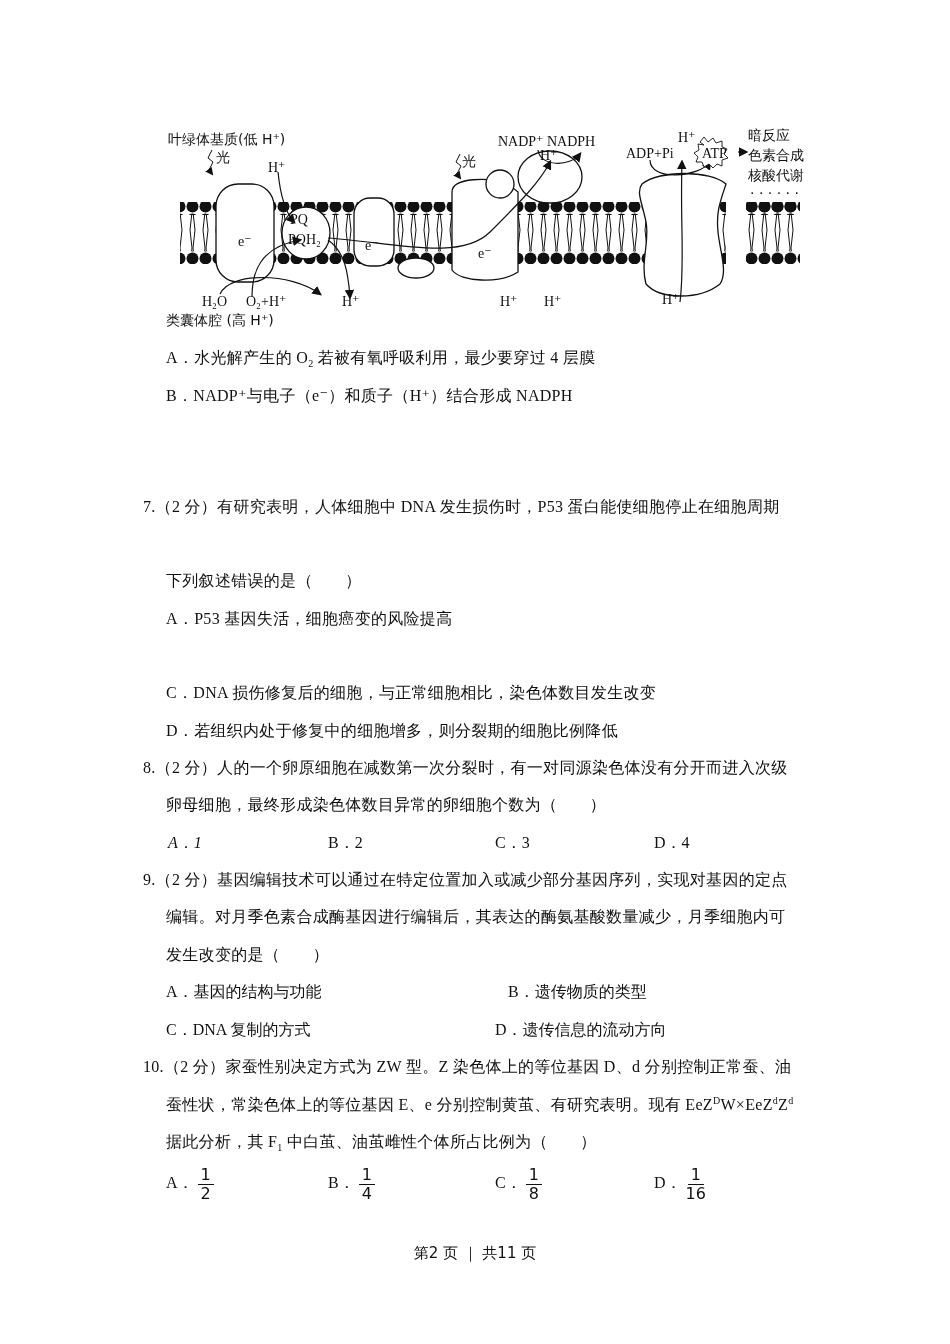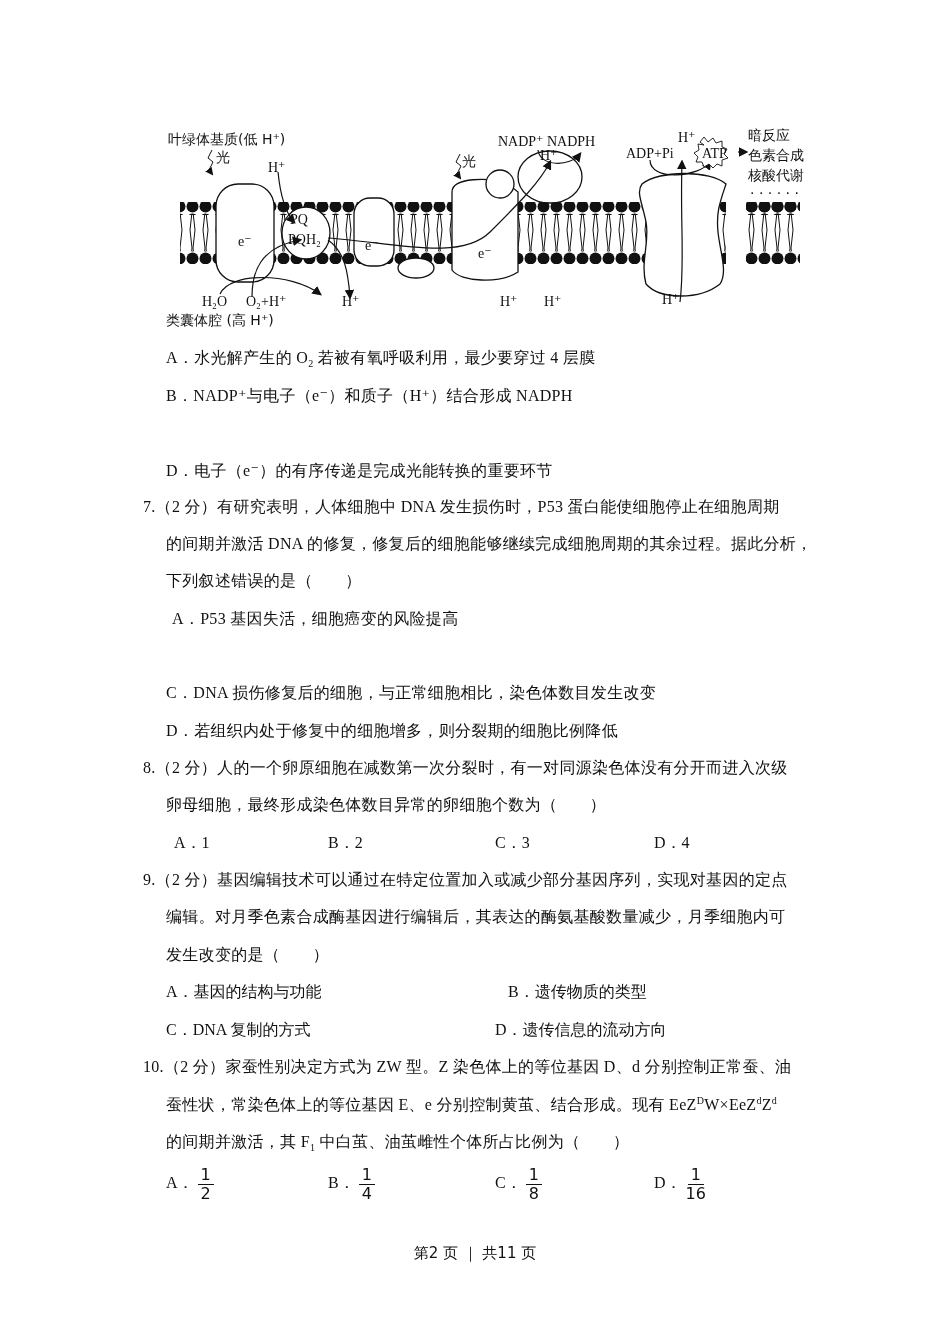--- a/index.html
+++ b/index.html
@@ -96,52 +96,48 @@
       <text class="dcn" x="590" y="76">· · ·  · · ·</text>
     </svg>
   </div>
 
   <div class="line" style="left:166px; top:348px;">
     <span>A．</span><span>水光解产生的 O</span><sub>2</sub><span> 若被有氧呼吸利用，最少要穿过 4 层膜</span>
   </div>
   <div class="line" style="left:166px; top:386px;">
     <span>B．</span><span>NADP⁺与电子（e⁻）和质子（H⁺）结合形成 NADPH</span>
   </div>
-  <div class="line" style="left:166px; top:461px;">
-    <span>D．</span><span>电子（e⁻）的有序传递是完成光能转换的重要环节</span>
-  </div>
 
   <div class="line" style="left:143px; top:497px;">7.（2 分）有研究表明，人体细胞中 DNA 发生损伤时，P53 蛋白能使细胞停止在细胞周期</div>
-  <div class="line" style="left:166px; top:534px;">的间期并激活 DNA 的修复，修复后的细胞能够继续完成细胞周期的其余过程。据此分析，</div>
   <div class="line" style="left:166px; top:571px;">下列叙述错误的是（　　）</div>
-  <div class="line" style="left:172px; top:609px;">A．P53 基因失活，细胞癌变的风险提高</div>
+  <div class="line" style="left:166px; top:609px;">A．P53 基因失活，细胞癌变的风险提高</div>
   <div class="line" style="left:166px; top:721px;">D．若组织内处于修复中的细胞增多，则分裂期的细胞比例降低</div>
   <div class="line" style="left:166px; top:683px;">C．DNA 损伤修复后的细胞，与正常细胞相比，染色体数目发生改变</div>
 
   <div class="line" style="left:143px; top:758px;">8.（2 分）人的一个卵原细胞在减数第一次分裂时，有一对同源染色体没有分开而进入次级</div>
   <div class="line" style="left:166px; top:795px;">卵母细胞，最终形成染色体数目异常的卵细胞个数为（　　）</div>
-  <div class="opt" style="left:174px; top:833px;">A．1</div>
+  <div class="opt" style="left:168px; top:833px;font-style:italic;">A．1</div>
   <div class="opt" style="left:328px; top:833px;">B．2</div>
   <div class="opt" style="left:495px; top:833px;">C．3</div>
   <div class="opt" style="left:654px; top:833px;text-align:right;">D．4</div>
 
   <div class="line" style="left:143px; top:870px;">9.（2 分）基因编辑技术可以通过在特定位置加入或减少部分基因序列，实现对基因的定点</div>
   <div class="line" style="left:166px; top:907px;">编辑。对月季色素合成酶基因进行编辑后，其表达的酶氨基酸数量减少，月季细胞内可</div>
   <div class="line" style="left:166px; top:945px;">发生改变的是（　　）</div>
   <div class="opt" style="left:166px; top:982px;">A．基因的结构与功能</div>
   <div class="opt" style="left:508px; top:982px;">B．遗传物质的类型</div>
   <div class="opt" style="left:166px; top:1020px;">C．DNA 复制的方式</div>
   <div class="opt" style="left:495px; top:1020px;">D．遗传信息的流动方向</div>
 
   <div class="line" style="left:143px; top:1057px;">10.（2 分）家蚕性别决定方式为 ZW 型。Z 染色体上的等位基因 D、d 分别控制正常蚕、油</div>
   <div class="line" style="left:166px; top:1095px;">
-    <span>蚕性状，常染色体上的等位基因 E、e 分别控制黄茧、结合形成。现有 EeZ</span><sup>D</sup><span>W×EeZ</span><sup>d</sup><span>Z</span><sup>d</sup>
+    <span>蚕性状，常染色体上的等位基因 E、e 分别控制黄茧、有研究表明。现有 EeZ</span><sup>D</sup><span>W×EeZ</span><sup>d</sup><span>Z</span><sup>d</sup>
   </div>
   <div class="line" style="left:166px; top:1132px;">
-    <span>的间期并激活，其 F</span><sub>1</sub><span> 中白茧、油茧雌性个体所占比例为（　　）</span>
+    <span>据此分析，其 F</span><sub>1</sub><span> 中白茧、油茧雌性个体所占比例为（　　）</span>
   </div>
   <div class="opt" style="left:166px; top:1166px;">
     <span>A．</span><span class="frac">
         <span class="num">1</span>
         <span>2</span>
       </span>
   </div>
   <div class="opt" style="left:328px; top:1166px;">
     <span>B．</span><span class="frac">
         <span class="num">1</span>

